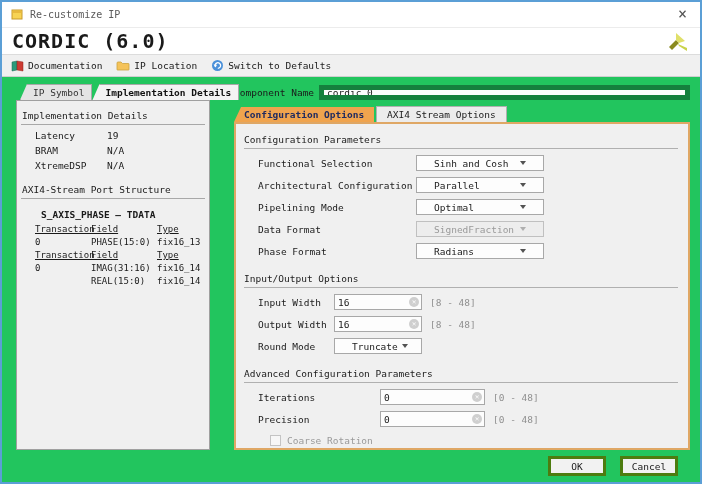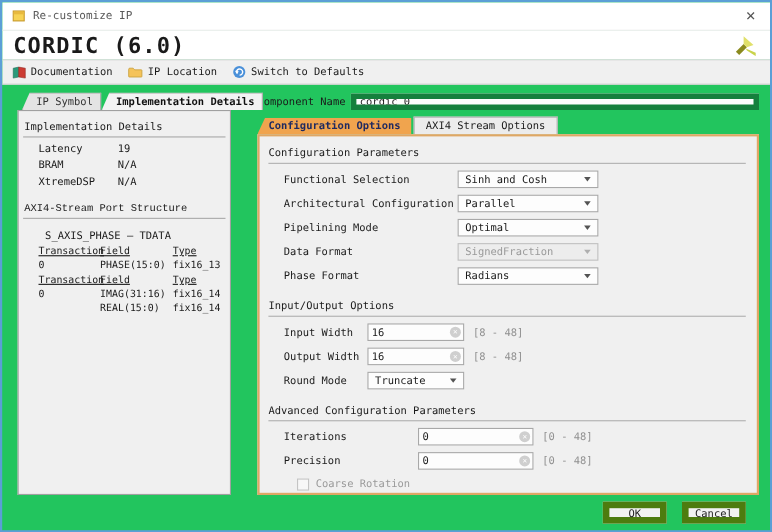--- a/index.html
+++ b/index.html
@@ -24,54 +24,54 @@
   .main { position:absolute; top:78px; left:0; right:0; bottom:32px; display:flex; padding:4px 10px 0 14px; gap:24px; }
   
   .left-panel { width:194px; display:flex; flex-direction:column; }
   .ltabs { display:flex; height:16px; margin-left:4px; }
   .ltab { padding:2px 7px 0 12px; background:#e4e4e4; border:1px solid #a8a8a8; border-bottom:none; clip-path:polygon(7px 0,100% 0,100% 100%,0 100%); color:#333; white-space:nowrap; }
   .ltab.active { background:#f3f3f3; font-weight:bold; color:#111; }
   .lbox { flex:1; border:1px solid #a0a0a0; background:#f0f0f0; padding:5px 4px; overflow:hidden; }
   .sec-h { border-bottom:1px solid #a8a8a8; padding:1px 0 3px 1px; margin:3px 0 5px; white-space:nowrap; }
   .impl-row { display:flex; margin:4px 0 4px 14px; }
   .impl-label { width:72px; }
-  .pgroup-name { font-weight:normal; margin:10px 0 4px 20px; white-space:nowrap; }
+  .pgroup-name { font-weight:bold; margin:10px 0 4px 20px; white-space:nowrap; }
   .ptable { margin-left:14px; font-size:9px; }
   .prow { display:grid; grid-template-columns:56px 66px auto; margin:3px 0; white-space:nowrap; }
   .pcol-h { text-decoration:underline; }
   
   .right-panel { flex:1; display:flex; flex-direction:column; }
   .comp-row { display:flex; align-items:center; height:16px; margin-bottom:5px; }
   .comp-label { margin-right:5px; white-space:nowrap; }
   .comp-input { flex:1; height:15px; border:5px solid #15803d; background:#fdfdfd; font:inherit; padding:0 3px; color:#1a1a1a; }
   .rtabs { display:flex; height:17px; align-items:flex-end; }
   .rtab { padding:2px 10px; white-space:nowrap; }
   .rtab.active { background:#f0a44e; color:#1f2a60; font-weight:bold; clip-path:polygon(7px 0,100% 0,100% 100%,0 100%); }
   .rtab.inactive { background:#ececec; border:1px solid #b0b0b0; border-bottom:none; margin-left:2px; }
   .obox { flex:1; border:2px solid #dfa765; background:#f0f0f0; padding:4px 10px 0 8px; overflow:hidden; }
   .sec-h2 { border-bottom:1px solid #b0b0b0; padding:2px 0 3px 0; margin:4px 0 6px; white-space:nowrap; }
   .frow { display:flex; align-items:center; margin:6px 0 6px 14px; height:16px; }
   .flabel { width:158px; white-space:nowrap; }
   .flabel-io { width:76px; white-space:nowrap; }
   .flabel-adv { width:122px; white-space:nowrap; }
-  .select { width:128px; height:16px; border:1px solid #a8a8a8; background:#fdfdfd; display:flex; align-items:center; justify-content:space-between; padding:0 6px; white-space:nowrap; }
+  .select { width:128px; height:16px; border:1px solid #a8a8a8; background:#fdfdfd; display:flex; align-items:center; justify-content:space-between; padding:0 17px; white-space:nowrap; }
   .select.w88 { width:88px; }
   .select.disabled { background:#ededed; color:#9a9a9a; border-color:#c0c0c0; }
   .sel-arrow { width:0; height:0; border-left:3px solid transparent; border-right:3px solid transparent; border-top:4px solid currentColor; opacity:.75; flex:none; margin-left:4px; }
   .numfield { position:relative; width:88px; height:16px; }
   .numfield.w105 { width:105px; }
   .numinput { width:100%; height:16px; border:1px solid #a8a8a8; background:#fdfdfd; font:inherit; padding:0 14px 0 3px; color:#1a1a1a; }
   .clear-ic { position:absolute; right:3px; top:3px; width:10px; height:10px; border-radius:50%; background:#cfcfcf; color:#fff; font-size:7px; line-height:10px; text-align:center; }
   .range { color:#909090; margin-left:8px; white-space:nowrap; }
   .chk-row { display:flex; align-items:flex-end; margin:8px 0 8px 26px; }
   .chk { width:11px; height:11px; border:1px solid #c4c4c4; background:#f7f7f7; margin-right:6px; }
   .disabled-text { color:#9a9a9a; }
   
   .footer { position:absolute; right:22px; bottom:6px; display:flex; gap:14px; }
-  .btn { width:58px; height:20px; background:#f2f2f2; border:6px solid #4d7c0f; font-family:inherit; font-size:9.5px; color:#222; padding:0; }
+  .btn { width:58px; height:20px; background:#f2f2f2; border:3px solid #4d7c0f; font-family:inherit; font-size:9.5px; color:#222; padding:0; }
   svg { display:block; }
 </style>
 </head>
 <body>
 
 <div class="dialog">
 
   <div class="titlebar">
     <span>
       <svg width="13" height="13">
@@ -140,21 +140,21 @@
         </div>
         <div class="impl-row">
           <span class="impl-label">BRAM</span>
           <span>N/A</span>
         </div>
         <div class="impl-row">
           <span class="impl-label">XtremeDSP</span>
           <span>N/A</span>
         </div>
 
-        <div class="sec-h" style="margin-top:12px;font-family:Liberation Mono, monospace;">AXI4-Stream Port Structure</div>
+        <div class="sec-h" style="margin-top:12px;">AXI4-Stream Port Structure</div>
 
         <div class="pgroup-name">S_AXIS_PHASE — TDATA</div>
         <div class="ptable">
           <div class="prow">
             <span class="pcol-h">Transaction</span>
             <span class="pcol-h">Field</span>
             <span class="pcol-h">Type</span>
           </div>
           <div class="prow">
             <span>0</span>

